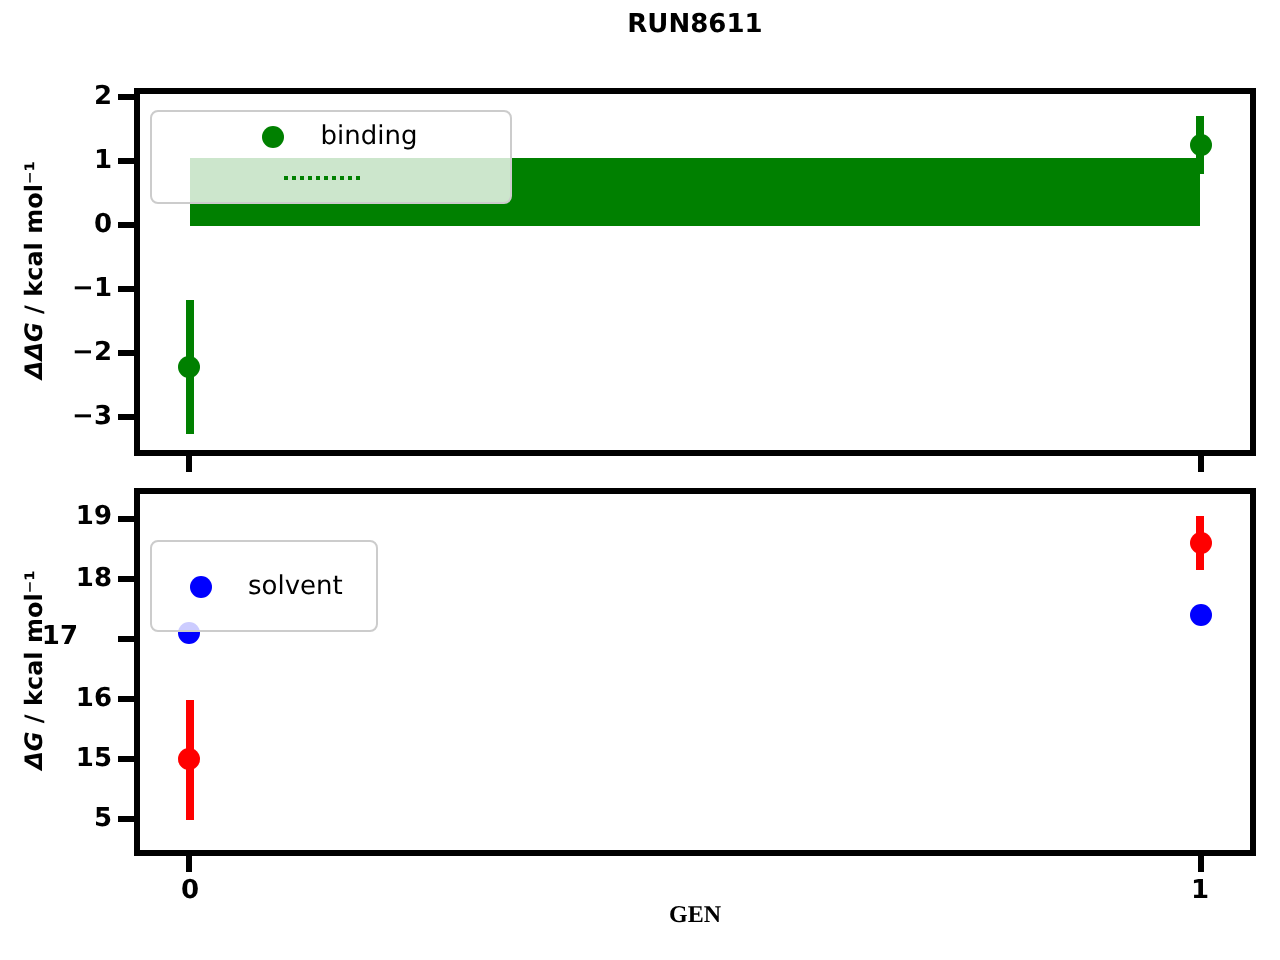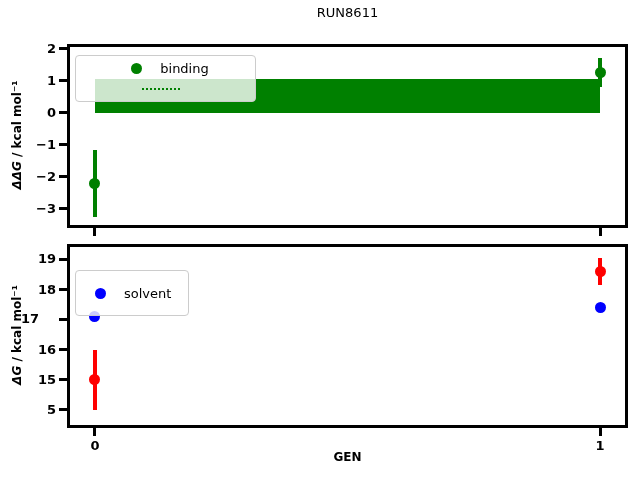--- a/index.html
+++ b/index.html
@@ -1,33 +1,33 @@
 <!DOCTYPE html>
 <html><head>
 <meta charset="utf-8">
 <style>
   html,body{margin:0;padding:0;background:#ffffff;}
   #canvas{position:relative;width:640px;height:480px;background:#ffffff;overflow:hidden;
           font-family:"DejaVu Sans","Liberation Sans",sans-serif;color:#000;}
   .title{position:absolute;left:70px;top:5px;width:555px;text-align:center;
-         font-size:13px;font-weight:normal;}
+         font-size:13px;font-weight:bold;}
   .frame{position:absolute;border:3px solid #000;box-sizing:content-box;z-index:4;}
   .band{position:absolute;z-index:1;}
   .centerline{position:absolute;height:0;z-index:1;}
   .ebar{position:absolute;width:4px;z-index:2;}
   .pt{position:absolute;width:11px;height:11px;border-radius:50%;z-index:3;}
   .ytick{position:absolute;width:8px;height:3px;background:#000;}
   .xtick{position:absolute;width:3px;height:8px;background:#000;}
   .yticklabel{position:absolute;width:34px;text-align:right;font-size:13px;font-weight:bold;
               line-height:18px;height:18px;}
   .xticklabel{position:absolute;width:30px;text-align:center;font-size:13px;font-weight:bold;}
   .ylabel{position:absolute;width:170px;text-align:center;transform:rotate(-90deg);
           font-size:12px;font-weight:bold;white-space:nowrap;}
   .ylabel .math{font-style:italic;}
-  .xlabel{position:absolute;left:70px;width:555px;text-align:center;font-size:12px;font-weight:bold;}
+  .xlabel{position:absolute;left:70px;width:555px;text-align:center;font-size:12px;font-weight:bold;font-family:Liberation Serif, serif;}
   .legend{position:absolute;background:rgba(255,255,255,0.8);border:1px solid #cccccc;
           border-radius:4px;z-index:10;display:flex;flex-direction:column;
           justify-content:space-evenly;padding:2px 10px 2px 5px;box-sizing:border-box;}
   .legend-item{display:flex;align-items:center;height:20px;font-size:13px;}
   .handle{flex:0 0 38px;width:38px;display:flex;justify-content:center;align-items:center;
           margin-right:5px;}
   .mcircle{width:11px;height:11px;border-radius:50%;}
   .mdotted{width:38px;height:0;border-top:2.5px dotted #008000;}
 </style>
 </head>

